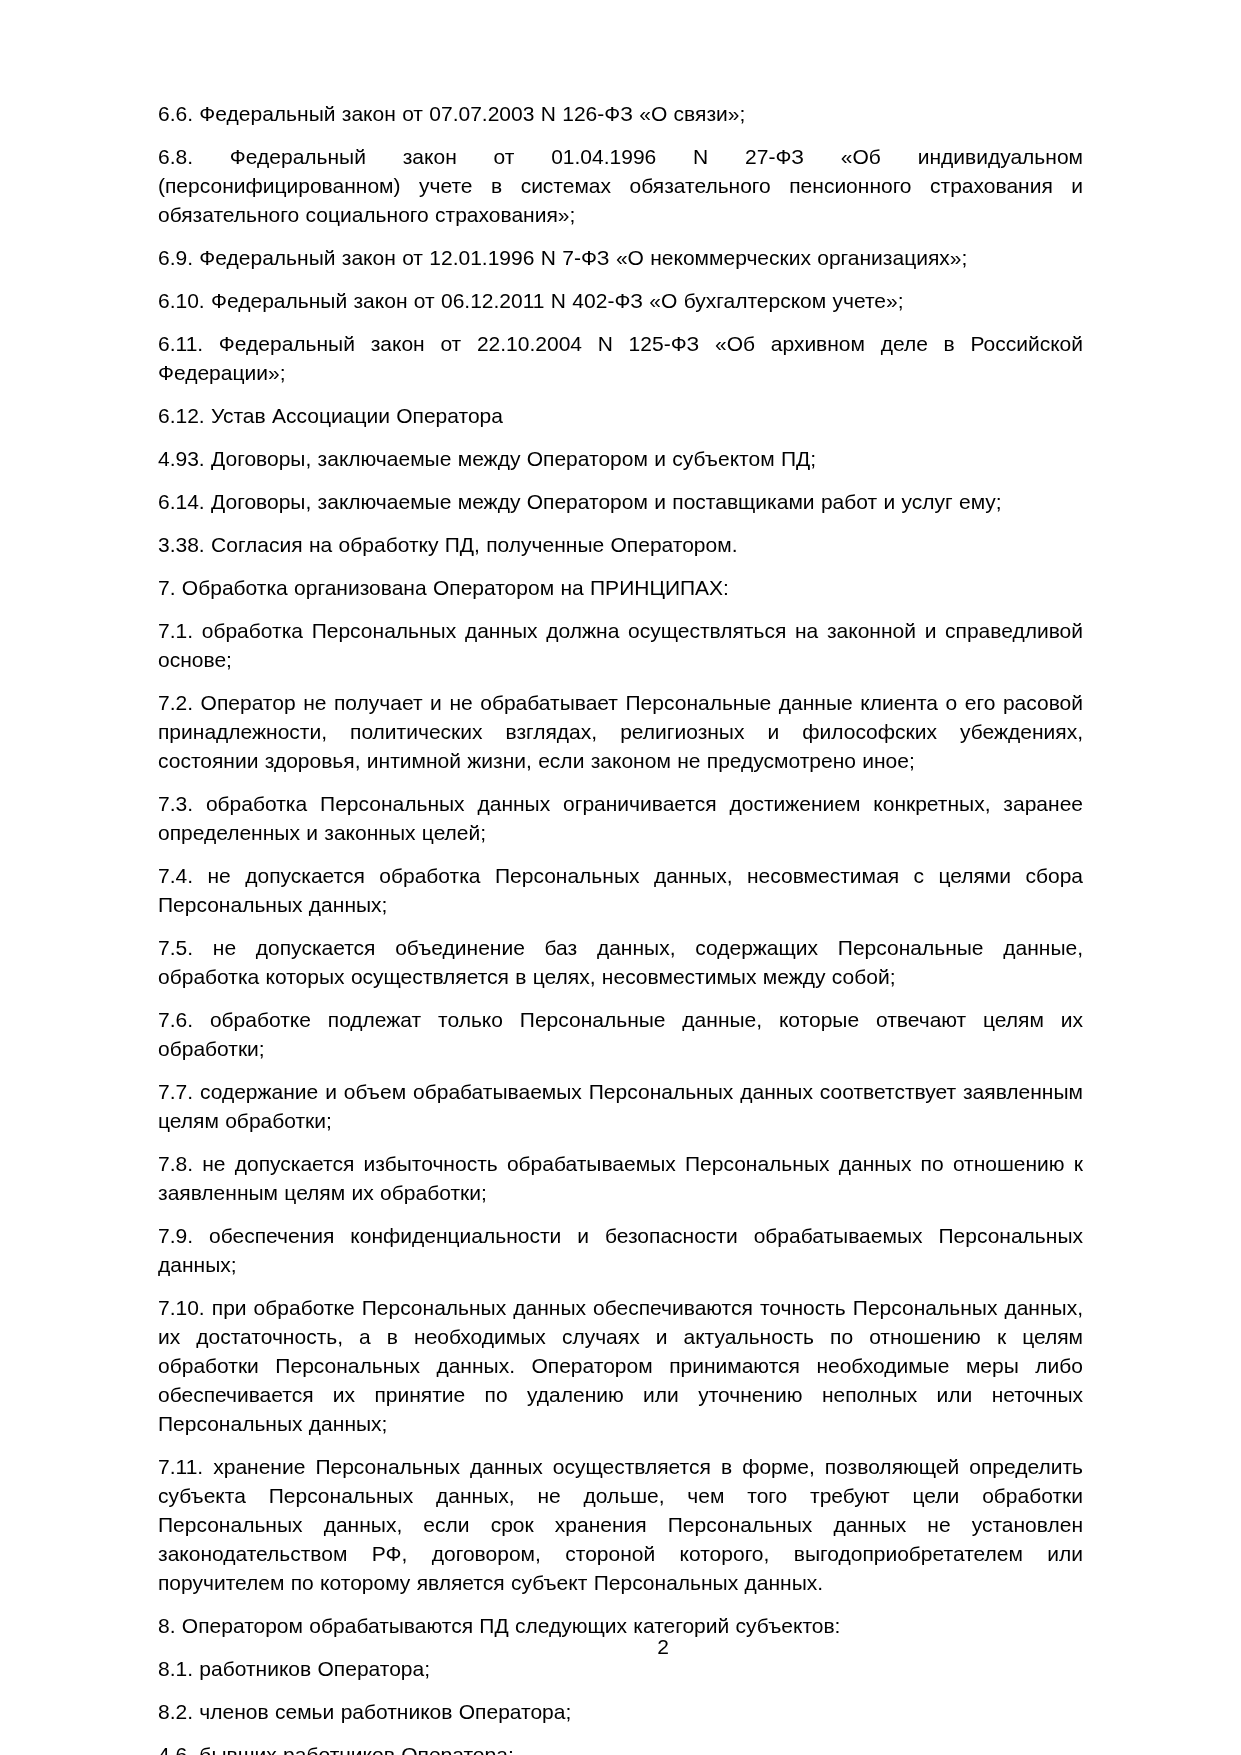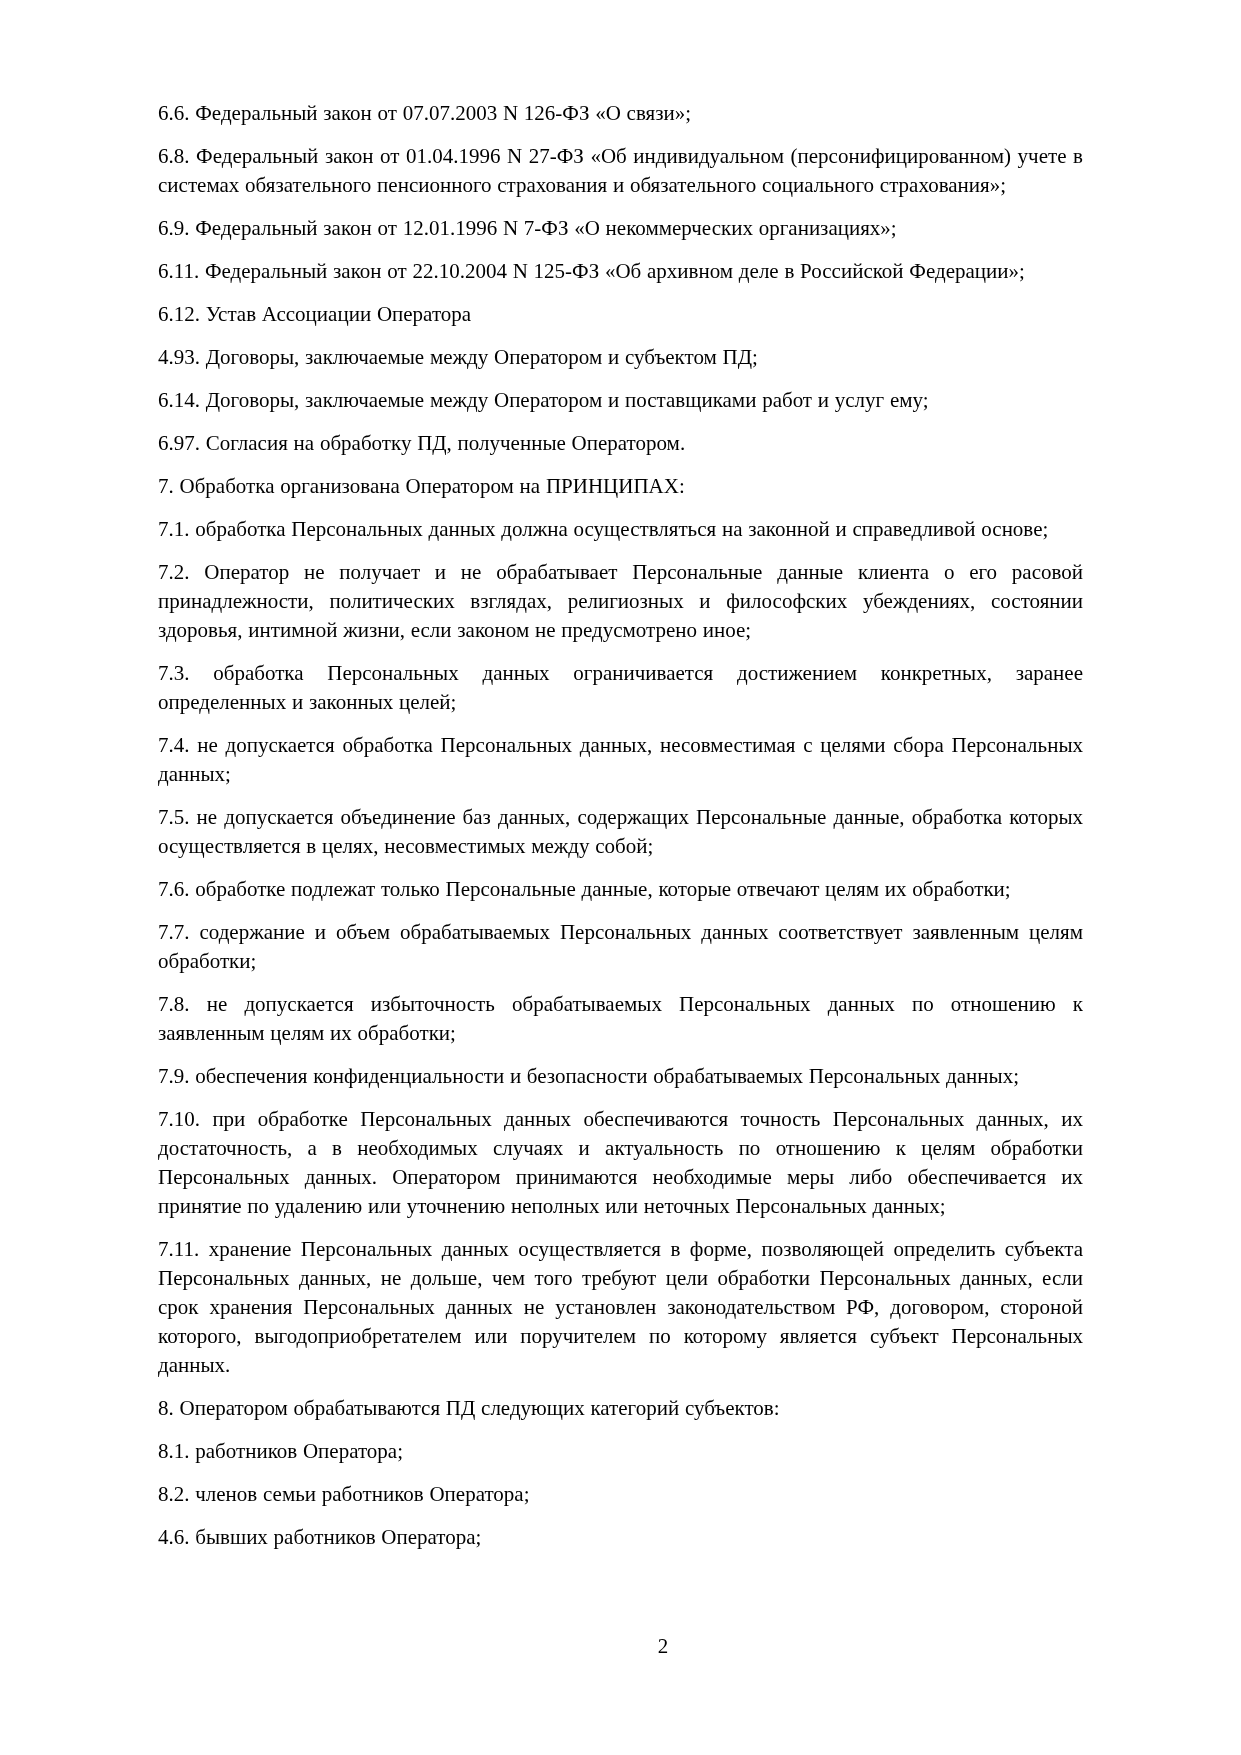--- a/index.html
+++ b/index.html
@@ -6,21 +6,21 @@
     margin: 0;
     padding: 0;
     background: #ffffff;
   }
   .page {
     position: relative;
     width: 1241px;
     height: 1755px;
     background: #ffffff;
     overflow: hidden;
-    font-family: Liberation Serif, serif;
+    font-family: Liberation Sans, sans-serif;
     color: #000000;
   }
   .content {
     position: absolute;
     top: 99px;
     left: 158px;
     right: 158px;
   }
   .content p {
     margin: 0 0 14px 0;
@@ -42,25 +42,26 @@
   }
 </style>
 </head>
 <body>
 
 <div class="page">
   <div class="content">
     <p>6.6. Федеральный закон от 07.07.2003 N 126-ФЗ «О связи»;</p>
     <p>6.8. Федеральный закон от 01.04.1996 N 27-ФЗ «Об индивидуальном (персонифицированном) учете в системах обязательного пенсионного страхования и обязательного социального страхования»;</p>
     <p>6.9. Федеральный закон от 12.01.1996 N 7-ФЗ «О некоммерческих организациях»;</p>
+    <p>6.10. Федеральный закон от 06.12.2011 N 402-ФЗ «О бухгалтерском учете»;</p>
     <p>6.11. Федеральный закон от 22.10.2004 N 125-ФЗ «Об архивном деле в Российской Федерации»;</p>
     <p>6.12. Устав Ассоциации Оператора</p>
     <p>4.93. Договоры, заключаемые между Оператором и субъектом ПД;</p>
     <p>6.14. Договоры, заключаемые между Оператором и поставщиками работ и услуг ему;</p>
-    <p>6.97. Согласия на обработку ПД, полученные Оператором.</p>
+    <p>3.38. Согласия на обработку ПД, полученные Оператором.</p>
     <p class="gap-before">7. Обработка организована Оператором на ПРИНЦИПАХ:</p>
     <p class="gap-before">7.1. обработка Персональных данных должна осуществляться на законной и справедливой основе;</p>
     <p>7.2. Оператор не получает и не обрабатывает Персональные данные клиента о его расовой принадлежности, политических взглядах, религиозных и философских убеждениях, состоянии здоровья, интимной жизни, если законом не предусмотрено иное;</p>
     <p>7.3. обработка Персональных данных ограничивается достижением конкретных, заранее определенных и законных целей;</p>
     <p>7.4. не допускается обработка Персональных данных, несовместимая с целями сбора Персональных данных;</p>
     <p>7.5. не допускается объединение баз данных, содержащих Персональные данные, обработка которых осуществляется в целях, несовместимых между собой;</p>
     <p>7.6. обработке подлежат только Персональные данные, которые отвечают целям их обработки;</p>
     <p>7.7. содержание и объем обрабатываемых Персональных данных соответствует заявленным целям обработки;</p>
     <p>7.8. не допускается избыточность обрабатываемых Персональных данных по отношению к заявленным целям их обработки;</p>
     <p>7.9. обеспечения конфиденциальности и безопасности обрабатываемых Персональных данных;</p>

